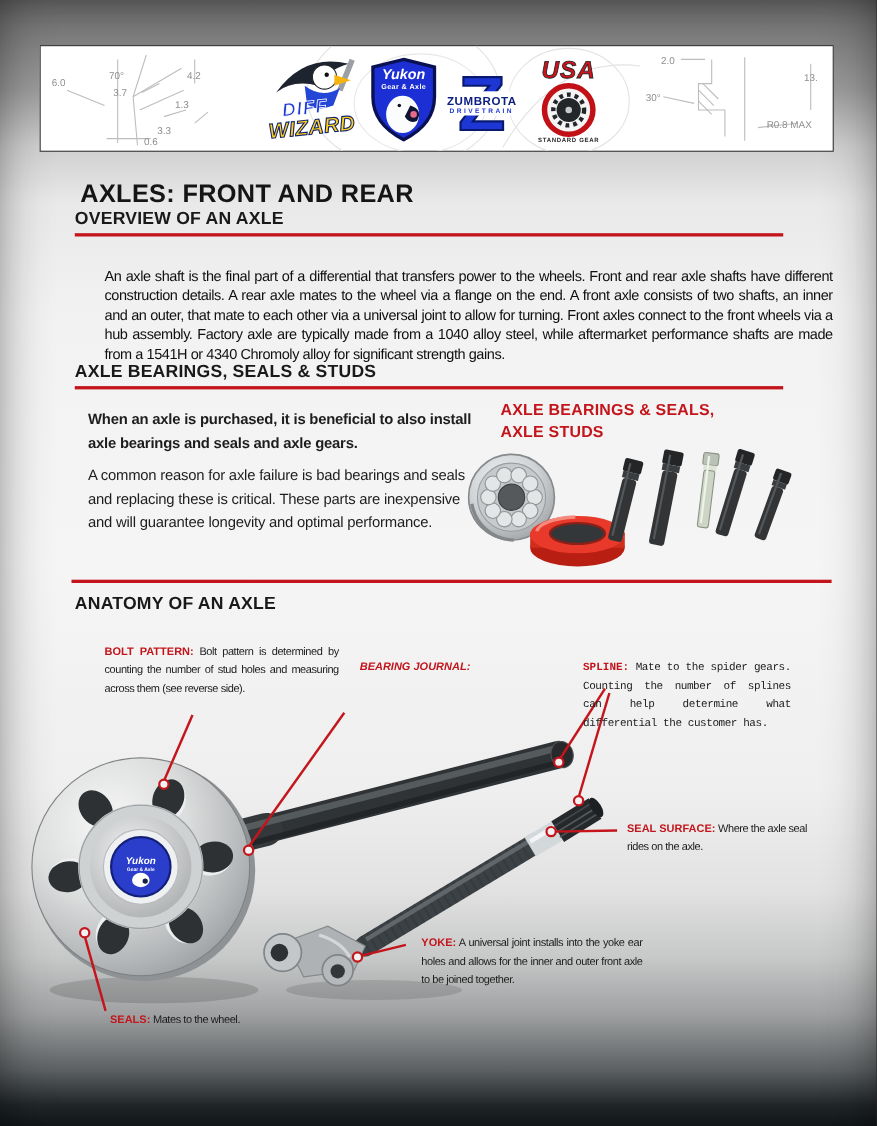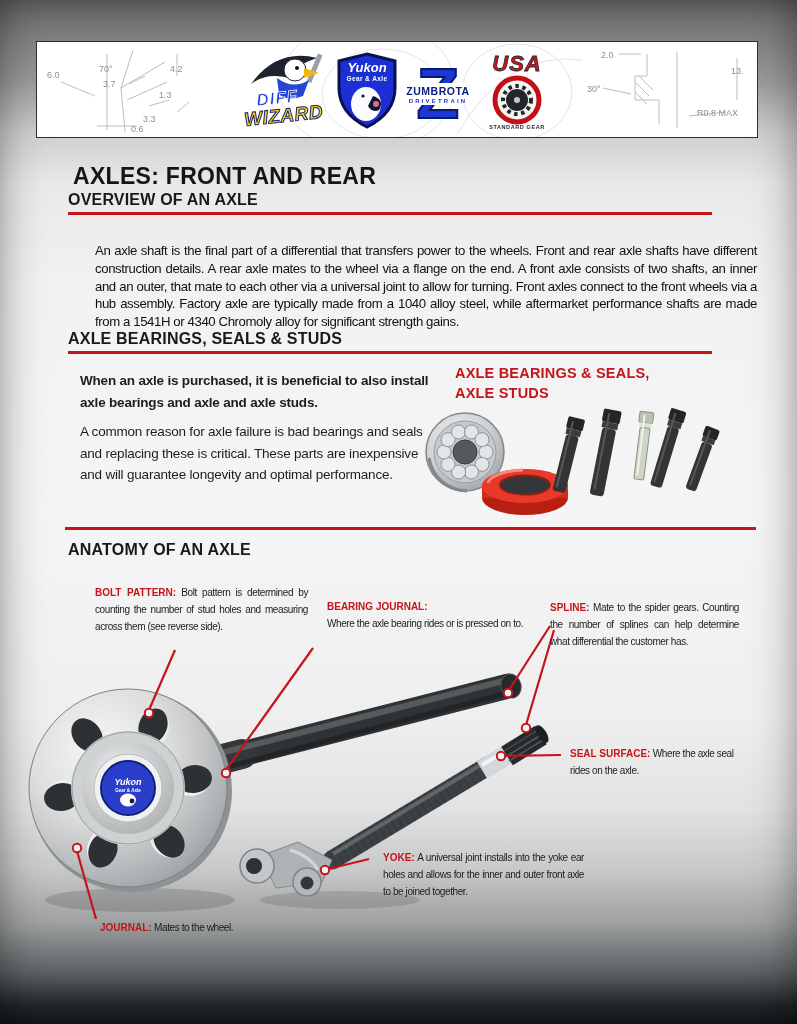--- a/index.html
+++ b/index.html
@@ -41,22 +41,22 @@
   .bearings-p{position:absolute;left:80px;width:362px;margin:0;font-size:13.5px;
     line-height:21.5px;letter-spacing:-.2px;color:#1d1d1d;}
   #bp1{top:370px;font-weight:700;}
   #bp2{top:421px;}
   .photo-label{position:absolute;left:455px;top:363px;color:#c3151b;font-weight:700;
     font-size:14.5px;line-height:20px;letter-spacing:.2px;}
   
   .callout{position:absolute;font-size:10px;line-height:17px;letter-spacing:-.4px;color:#1c1c1c;}
   .callout .lbl{color:#c3151b;font-weight:700;letter-spacing:0;}
   #co-bolt{left:95px;top:584px;width:213px;text-align:justify;}
-  #co-journal{left:327px;top:598px;width:206px;}
-  #co-spline{left:550px;top:599px;width:189px;text-align:justify;}
+  #co-journal{left:327px;top:598px;width:206px;font-style:italic;}
+  #co-spline{left:530px;top:599px;width:189px;text-align:justify;font-family:Liberation Mono, monospace;}
   #co-seal{left:570px;top:745px;width:182px;}
   #co-yoke{left:383px;top:849px;width:201px;text-align:justify;}
   #co-flange{left:100px;top:919px;white-space:nowrap;}
   .art{position:absolute;}
   #parts-art{left:425px;top:398px;}
   #axle-art{left:10px;top:620px;}
 </style>
 </head>
 <body>
 
@@ -146,21 +146,21 @@
   </div>
 
   <h1 class="h1">AXLES: FRONT AND REAR</h1>
 
   <h2 class="h2" id="h-overview">OVERVIEW OF AN AXLE</h2>
   <div class="rule" id="rule1"></div>
   <p class="overview-body">An axle shaft is the final part of a differential that transfers power to the wheels. Front and rear axle shafts have different construction details. A rear axle mates to the wheel via a flange on the end. A front axle consists of two shafts, an inner and an outer, that mate to each other via a universal joint to allow for turning. Front axles connect to the front wheels via a hub assembly. Factory axle are typically made from a 1040 alloy steel, while aftermarket performance shafts are made from a 1541H or 4340 Chromoly alloy for significant strength gains.</p>
 
   <h2 class="h2" id="h-bearings">AXLE BEARINGS, SEALS &amp; STUDS</h2>
   <div class="rule" id="rule2"></div>
-  <p class="bearings-p" id="bp1">When an axle is purchased, it is beneficial to also install axle bearings and axle and axle studs.</p>
+  <p class="bearings-p" id="bp1">When an axle is purchased, it is beneficial to also install axle bearings and seals and axle gears.</p>
   <p class="bearings-p" id="bp2">A common reason for axle failure is bad bearings and seals and replacing these is critical.  These parts are inexpensive and will guarantee longevity and optimal performance.</p>
   <div class="photo-label">
     <div>AXLE BEARINGS &amp; SEALS,</div>
     <div>AXLE STUDS</div>
   </div>
 
   <svg class="art" id="parts-art" width="315" height="128" viewBox="0 0 315 128">
     <defs>
       <radialGradient id="gMetal" cx="40%" cy="32%" r="75%">
         <stop offset="0%" stop-color="#f1f2f3"></stop>
@@ -344,32 +344,31 @@
       <circle cx="67" cy="228" r="4.2"></circle>
     </g>
   </svg>
 
   <div class="callout" id="co-bolt">
     <span class="lbl">BOLT PATTERN:</span>
     <span>Bolt pattern is determined by counting the number of stud holes and measuring across them (see reverse side).</span>
   </div>
   <div class="callout" id="co-journal">
     <span class="lbl">BEARING JOURNAL:</span><br>
-    <span>Where the axle bearing rides or is pressed on to.</span>
   </div>
   <div class="callout" id="co-spline">
     <span class="lbl">SPLINE:</span>
     <span>Mate to the spider gears. Counting the number of splines can help determine what differential the customer has.</span>
   </div>
   <div class="callout" id="co-seal">
     <span class="lbl">SEAL SURFACE:</span>
     <span>Where the axle seal rides on the axle.</span>
   </div>
   <div class="callout" id="co-yoke">
     <span class="lbl">YOKE:</span>
     <span>A universal joint installs into the yoke ear holes and allows for the inner and outer front axle to be joined together.</span>
   </div>
   <div class="callout" id="co-flange">
-    <span class="lbl">JOURNAL:</span>
+    <span class="lbl">SEALS:</span>
     <span>Mates to the wheel.</span>
   </div>
 
 </div>
 
 </body></html>

